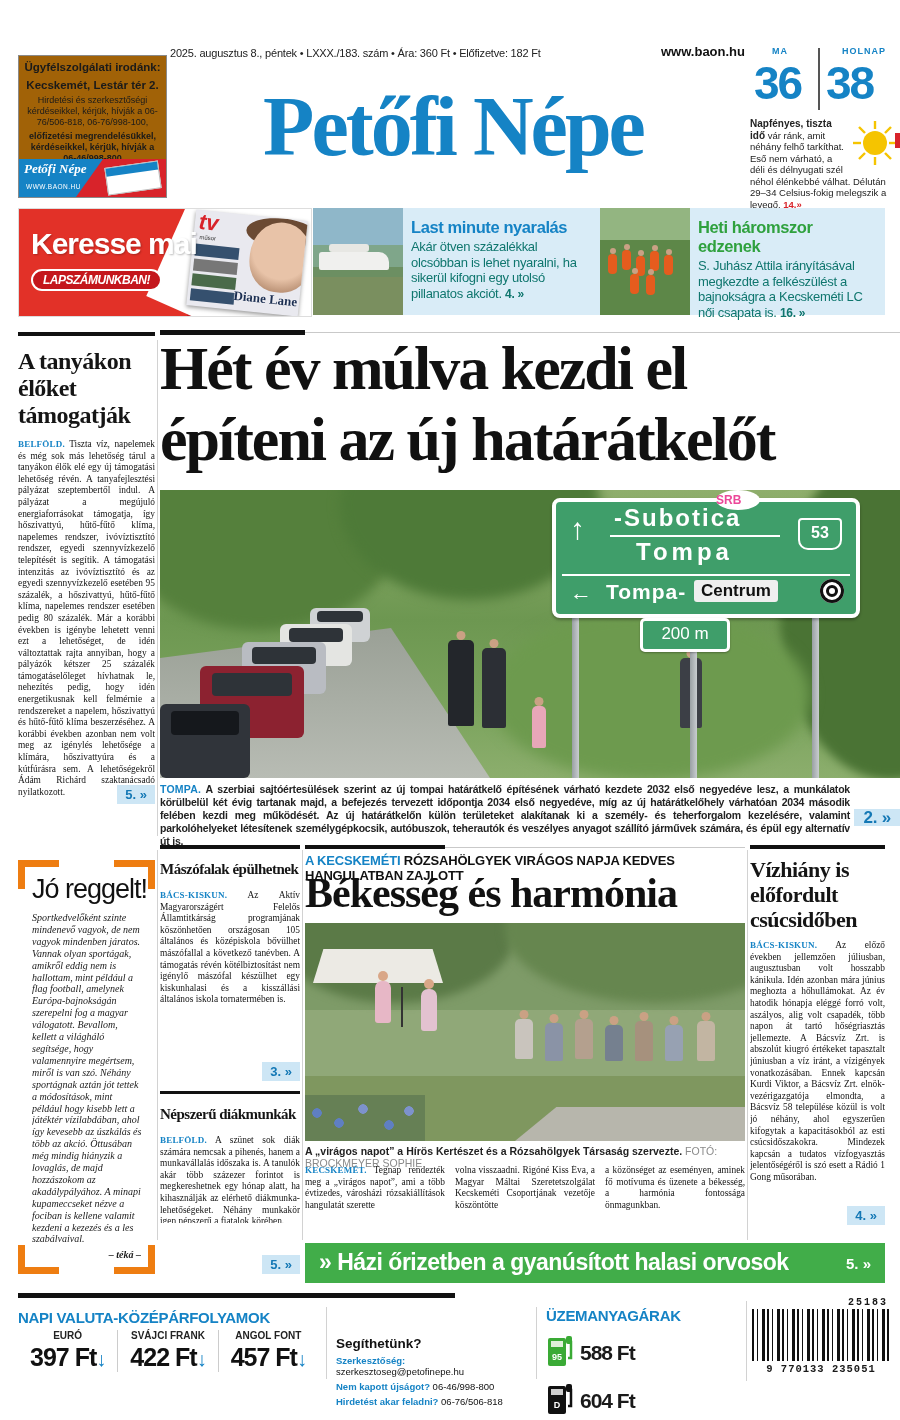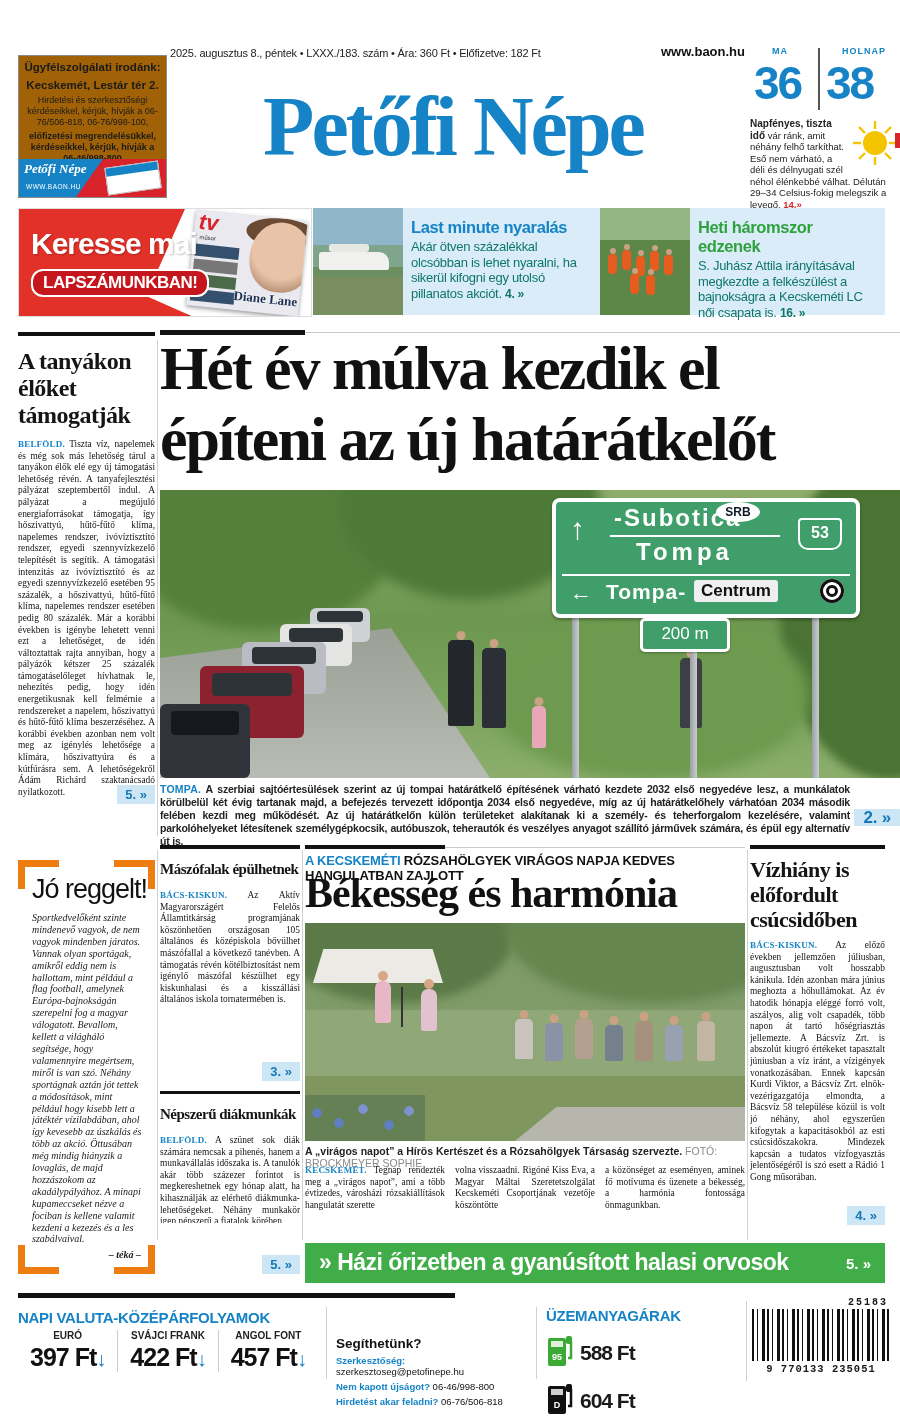--- a/index.html
+++ b/index.html
@@ -28,21 +28,21 @@
   #weather .wt{position:absolute;top:10px;font-size:46px;font-weight:bold;color:#1583c5;letter-spacing:-2px;}
   #weather .wdiv{position:absolute;left:68px;top:2px;width:2px;height:62px;background:#555;}
   #wfc{position:absolute;left:0;top:72px;width:148px;font-size:9.5px;line-height:11.5px;color:#222;}
   #wfc b.first{font-size:10px;}
   #wfc .pref{color:#d8232a;font-weight:bold;}
   #sunicon{float:right;margin:2px 0 2px 3px;}
   #edgemark{right:0;top:133px;width:5px;height:15px;background:#d8232a;}
   #promo{left:18px;top:208px;width:292px;height:107px;background:linear-gradient(100deg,#e23128 60%,#c21d20 60%);overflow:hidden;border:1px solid #ddd;}
   #promo .slash{position:absolute;left:150px;top:-20px;width:180px;height:150px;background:#fff;transform:rotate(24deg);}
   #promo .kmai{position:absolute;left:12px;top:18px;color:#fff;font-weight:bold;font-size:30px;letter-spacing:-1px;text-shadow:1px 1px 2px rgba(0,0,0,.25);}
-  #promo .pill{position:absolute;left:12px;top:60px;background:#c4161c;border:2px solid #fff;border-radius:12px;color:#fff;font-weight:bold;font-size:17px;letter-spacing:-0.5px;padding:2px 10px;}
+  #promo .pill{position:absolute;left:12px;top:60px;background:#c4161c;border:2px solid #fff;border-radius:12px;color:#fff;font-weight:bold;font-size:12px;letter-spacing:-0.5px;padding:2px 10px;font-style:italic;}
   #mag{position:absolute;left:172px;top:6px;width:112px;height:96px;background:#e9e9ef;transform:rotate(6deg);box-shadow:0 2px 4px rgba(0,0,0,.4);overflow:hidden;}
   #mag .mtv{position:absolute;left:4px;top:2px;color:#d8232a;font-weight:bold;font-style:italic;font-size:22px;line-height:20px;}
   #mag .msub{position:absolute;left:6px;top:24px;color:#333;font-size:6px;}
   #mag .face{position:absolute;right:-8px;top:4px;width:62px;height:70px;border-radius:50% 50% 45% 45%;background:radial-gradient(circle at 50% 40%,#e8c3a8 55%,#9a6f52 100%);}
   #mag .hair{position:absolute;right:-12px;top:0;width:72px;height:30px;border-radius:50%;background:#6b4a33;}
   #mag .grid{position:absolute;left:3px;top:34px;width:44px;height:58px;background:
       linear-gradient(#35506e 0 0) 0 0/44px 12px no-repeat,
       linear-gradient(#777 0 0) 0 15px/44px 12px no-repeat,
       linear-gradient(#4a6a4a 0 0) 0 30px/44px 12px no-repeat,
       linear-gradient(#35506e 0 0) 0 45px/44px 12px no-repeat;}
@@ -93,21 +93,21 @@
   #sign .d1{position:absolute;left:58px;top:2px;color:#fff;font-size:24px;letter-spacing:2px;font-weight:bold;}
   #sign .uline{position:absolute;left:54px;top:33px;width:170px;height:2px;background:#fff;}
   #sign .d2{position:absolute;left:80px;top:36px;color:#fff;font-size:24px;letter-spacing:4px;font-weight:bold;}
   #sign .shield{position:absolute;right:14px;top:16px;width:40px;height:28px;border:2px solid #fff;border-radius:4px 4px 10px 10px;color:#fff;font-size:16px;font-weight:bold;text-align:center;line-height:26px;}
   #sign .srow2{position:absolute;left:6px;right:6px;bottom:4px;height:34px;border-top:2px solid #fff;}
   #sign .arrowleft{position:absolute;left:8px;top:4px;color:#fff;font-size:22px;}
   #sign .d3{position:absolute;left:44px;top:4px;color:#fff;font-size:21px;font-weight:bold;letter-spacing:1px;}
   #sign .centrum{position:absolute;left:132px;top:4px;background:#efefef;color:#111;font-size:17px;font-weight:bold;border-radius:3px;padding:1px 7px;}
   #sign .target{position:absolute;right:6px;top:3px;width:24px;height:24px;border-radius:50%;background:#fff;box-shadow:inset 0 0 0 3px #111,inset 0 0 0 6px #fff,inset 0 0 0 9px #111;}
   #signdist{position:absolute;left:480px;top:128px;width:84px;height:28px;background:#3f9e6a;border:3px solid #fff;border-radius:5px;color:#fff;font-size:17px;text-align:center;line-height:26px;box-shadow:0 1px 2px rgba(0,0,0,.3);}
-  #srb{position:absolute;left:556px;top:0px;width:44px;height:20px;background:#fff;border-radius:50%;color:#0f172a;font-weight:bold;font-size:12px;text-align:center;line-height:20px;margin-top:12px;}
+  #srb{position:absolute;left:556px;top:0px;width:44px;height:20px;background:#fff;border-radius:50%;color:#ec4899;font-weight:bold;font-size:12px;text-align:left;line-height:20px;}
   .pole{position:absolute;width:7px;background:linear-gradient(90deg,#9aa0a4,#c9cdd0);}
   
   #cap1{left:160px;top:783px;width:740px;height:56px;font-size:10.5px;font-weight:bold;line-height:13px;letter-spacing:-0.2px;color:#222;}
   #cap1 .leadin{font-size:10.5px;}
   #cap1 .pageref{right:0;top:26px;font-size:17px;padding:2px 9px;}
   #cap1 .captext{display:block;width:690px;}
   
   #goodmorning{left:18px;top:860px;width:137px;height:414px;}
   .corner{position:absolute;width:34px;height:22px;}
   .c-tl{left:0;top:0;border-top:7px solid #ee7d11;border-left:7px solid #ee7d11;}
@@ -265,21 +265,21 @@
     <div class="blackbar" style="width:137px"></div>
     <div class="coltitle">A tanyákon élőket támogatják</div>
     <div class="bodytext justify"><span class="leadin">BELFÖLD.</span><span> Tiszta víz, napelemek és még sok más lehetőség tárul a tanyákon élők elé egy új támogatási lehetőség révén. A tanyafejlesztési pályázat szeptembertől indul. A pályázat a megújuló energiaforrásokat támogatja, így hőszivattyú, hűtő-fűtő klíma, napelemes rendszer, ivóvíztisztító rendszer, egyedi szennyvízkezelő telepítését is segítik. A támogatási intenzitás az ivóvíztisztító és az egyedi szennyvízkezelő esetében 95 százalék, a hőszivattyú, hűtő-fűtő klíma, napelemes rendszer esetében pedig 80 százalék. Már a korábbi években is igénybe lehetett venni ezt a lehetőséget, de idén változtattak rajta annyiban, hogy a pályázók kétszer 25 százalék támogatáselőleget hívhatnak le, nehezítés pedig, hogy idén energetikusnak kell felmérnie a rendszereket a napelem, hőszivattyú és hűtő-fűtő klíma beszerzéséhez. A korábbi években azonban nem volt meg az igénylés lehetősége a klímára, hőszivattyúra és a kútfúrásra sem. A lehetőségekről Ádám Richárd szaktanácsadó nyilatkozott.</span></div>
     <div class="pageref" style="right:0;bottom:8px">5. »</div>
   </div>
   <div class="vline" style="left:157px;top:340px;height:496px;"></div>
 
   <div id="mainhead" class="abs">
     <div class="grayline" style="width:740px"></div>
     <div class="blackbar abs" style="left:0;top:-2px;width:145px;height:5px"></div>
-    <div class="h">Hét év múlva kezdik el</div>
+    <div class="h">Hét év múlva kezdi el</div>
     <div class="h">építeni az új határátkelőt</div>
   </div>
 
   <div id="photo1" class="abs">
     <div class="sky"></div>
     <div class="blob" style="left:-40px;top:-60px;width:280px;height:200px;background:#55803c;filter:blur(6px);"></div>
     <div class="blob" style="left:180px;top:-80px;width:260px;height:190px;background:#4e7a38;filter:blur(6px);"></div>
     <div class="blob" style="left:620px;top:-40px;width:220px;height:330px;background:#4a7334;filter:blur(5px);"></div>
     <div class="blob" style="left:330px;top:120px;width:320px;height:170px;background:#6d9a4e;filter:blur(7px);"></div>
     <div class="road"></div>

